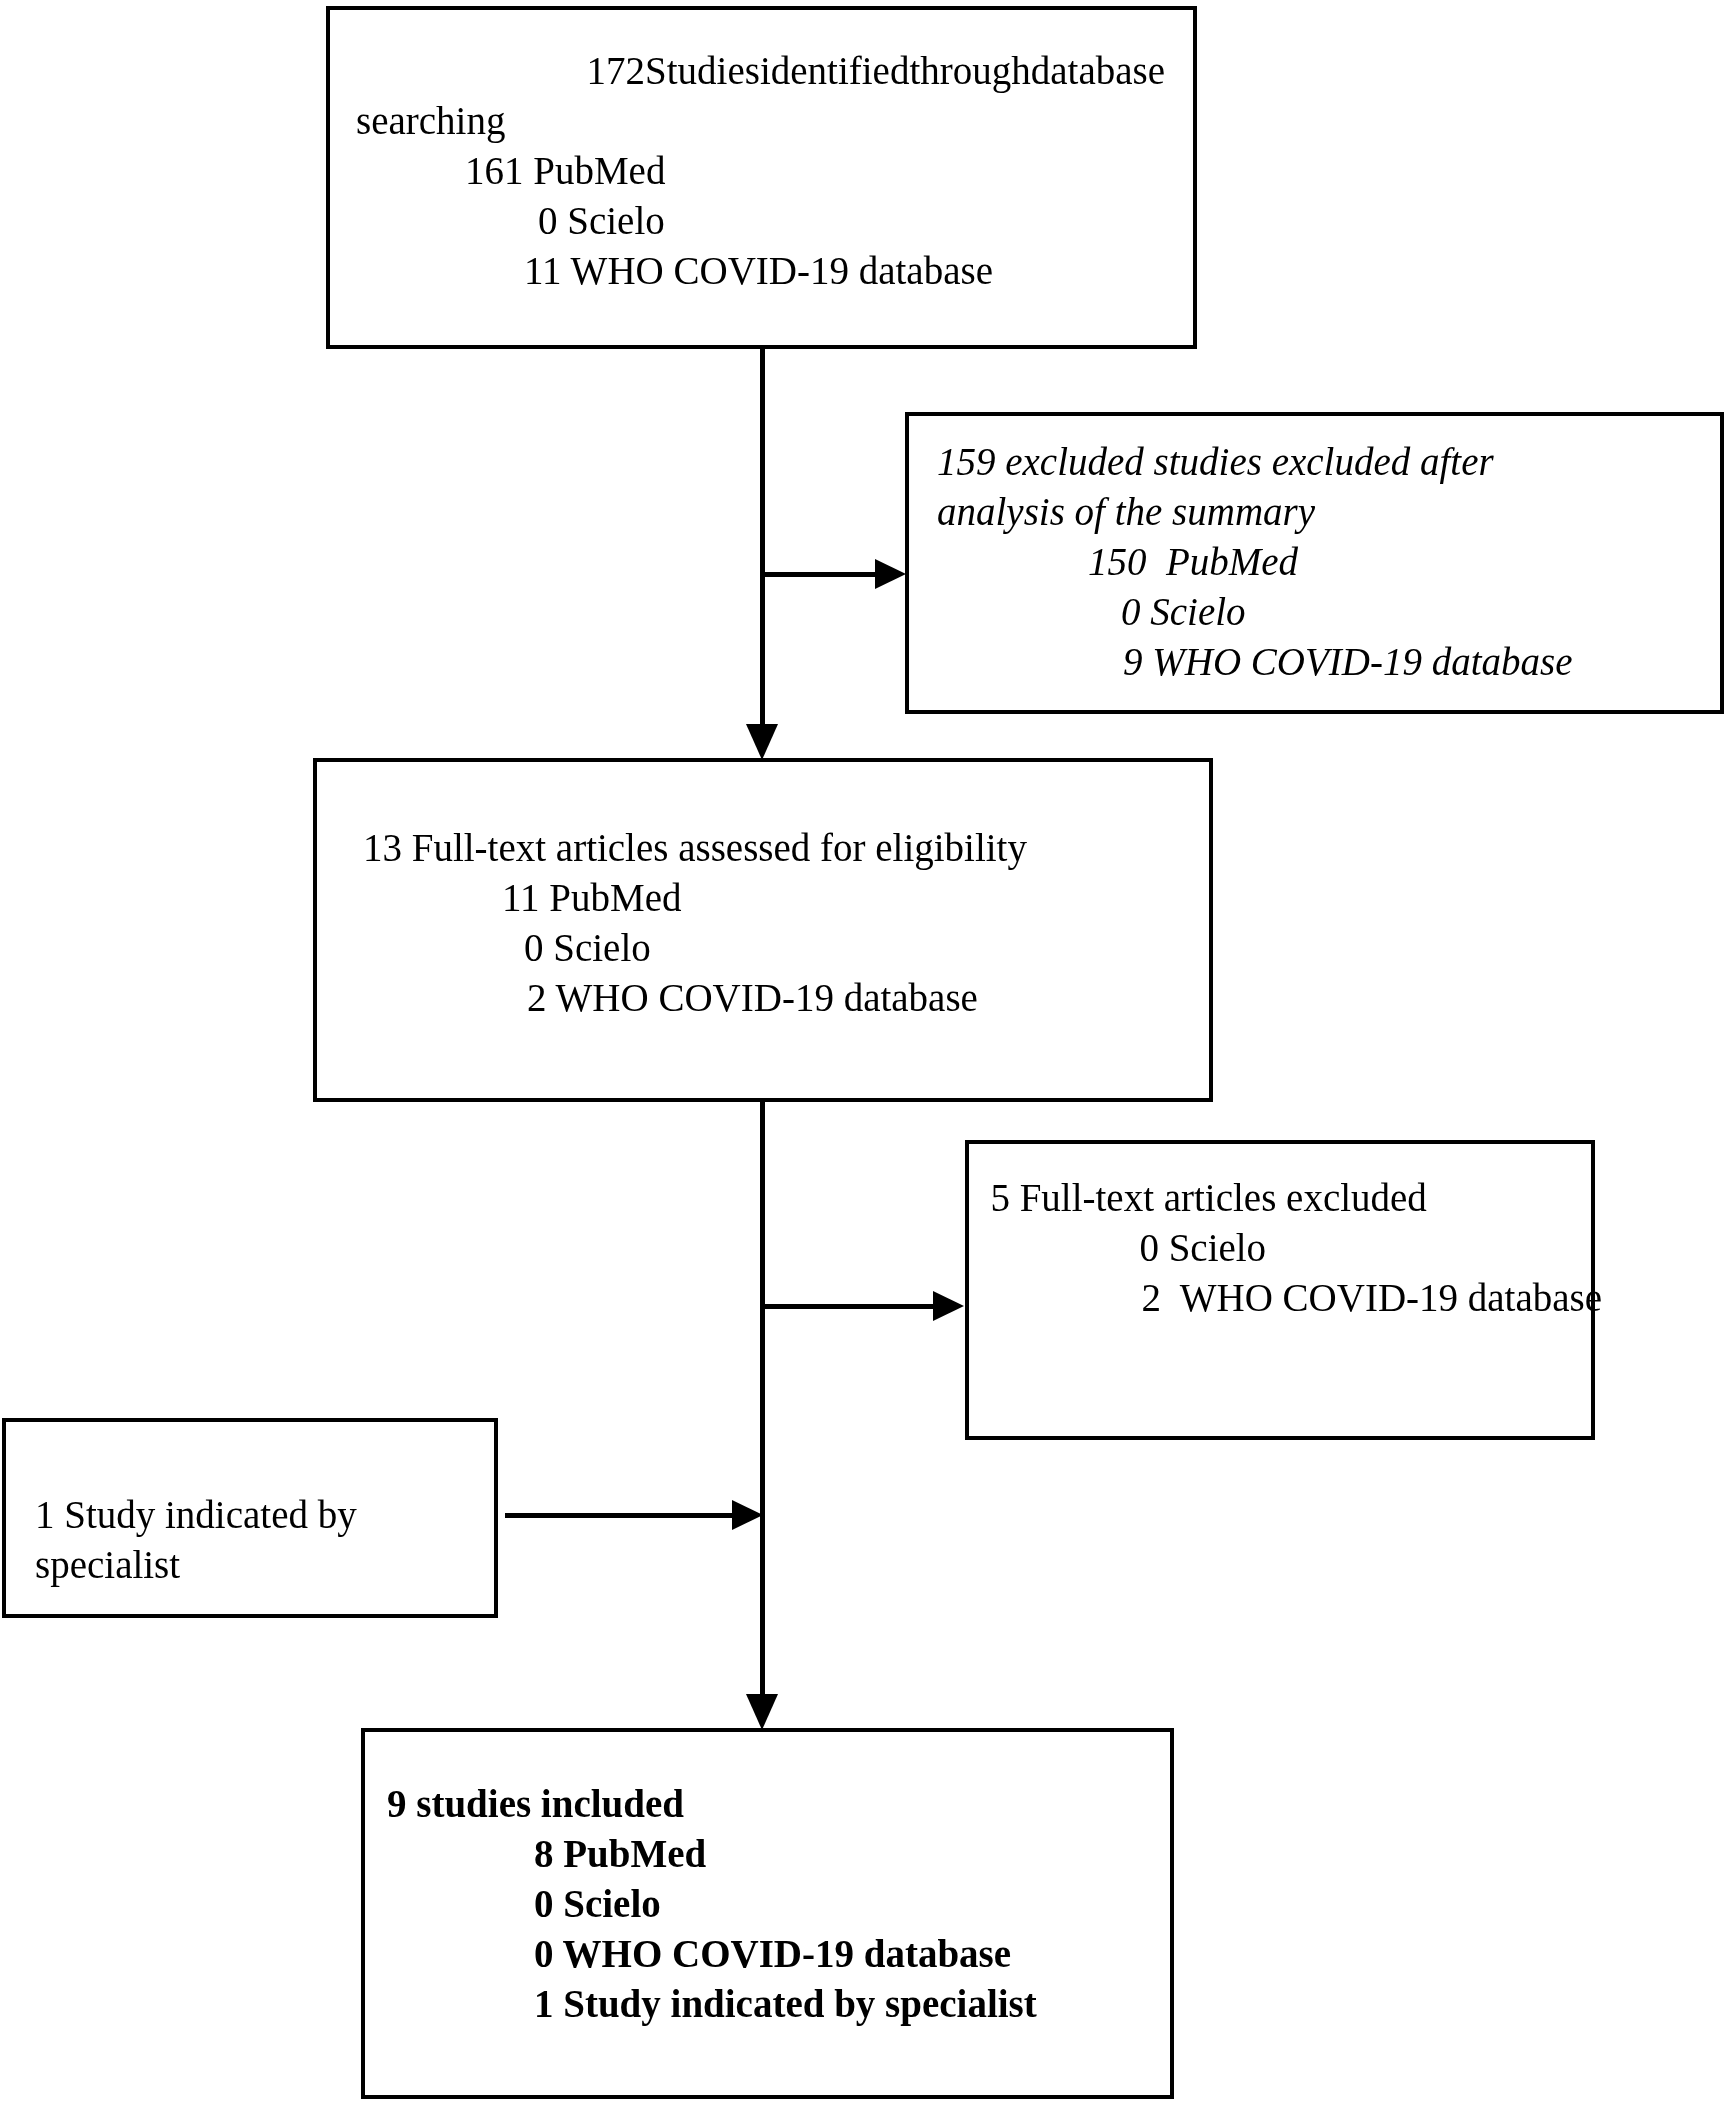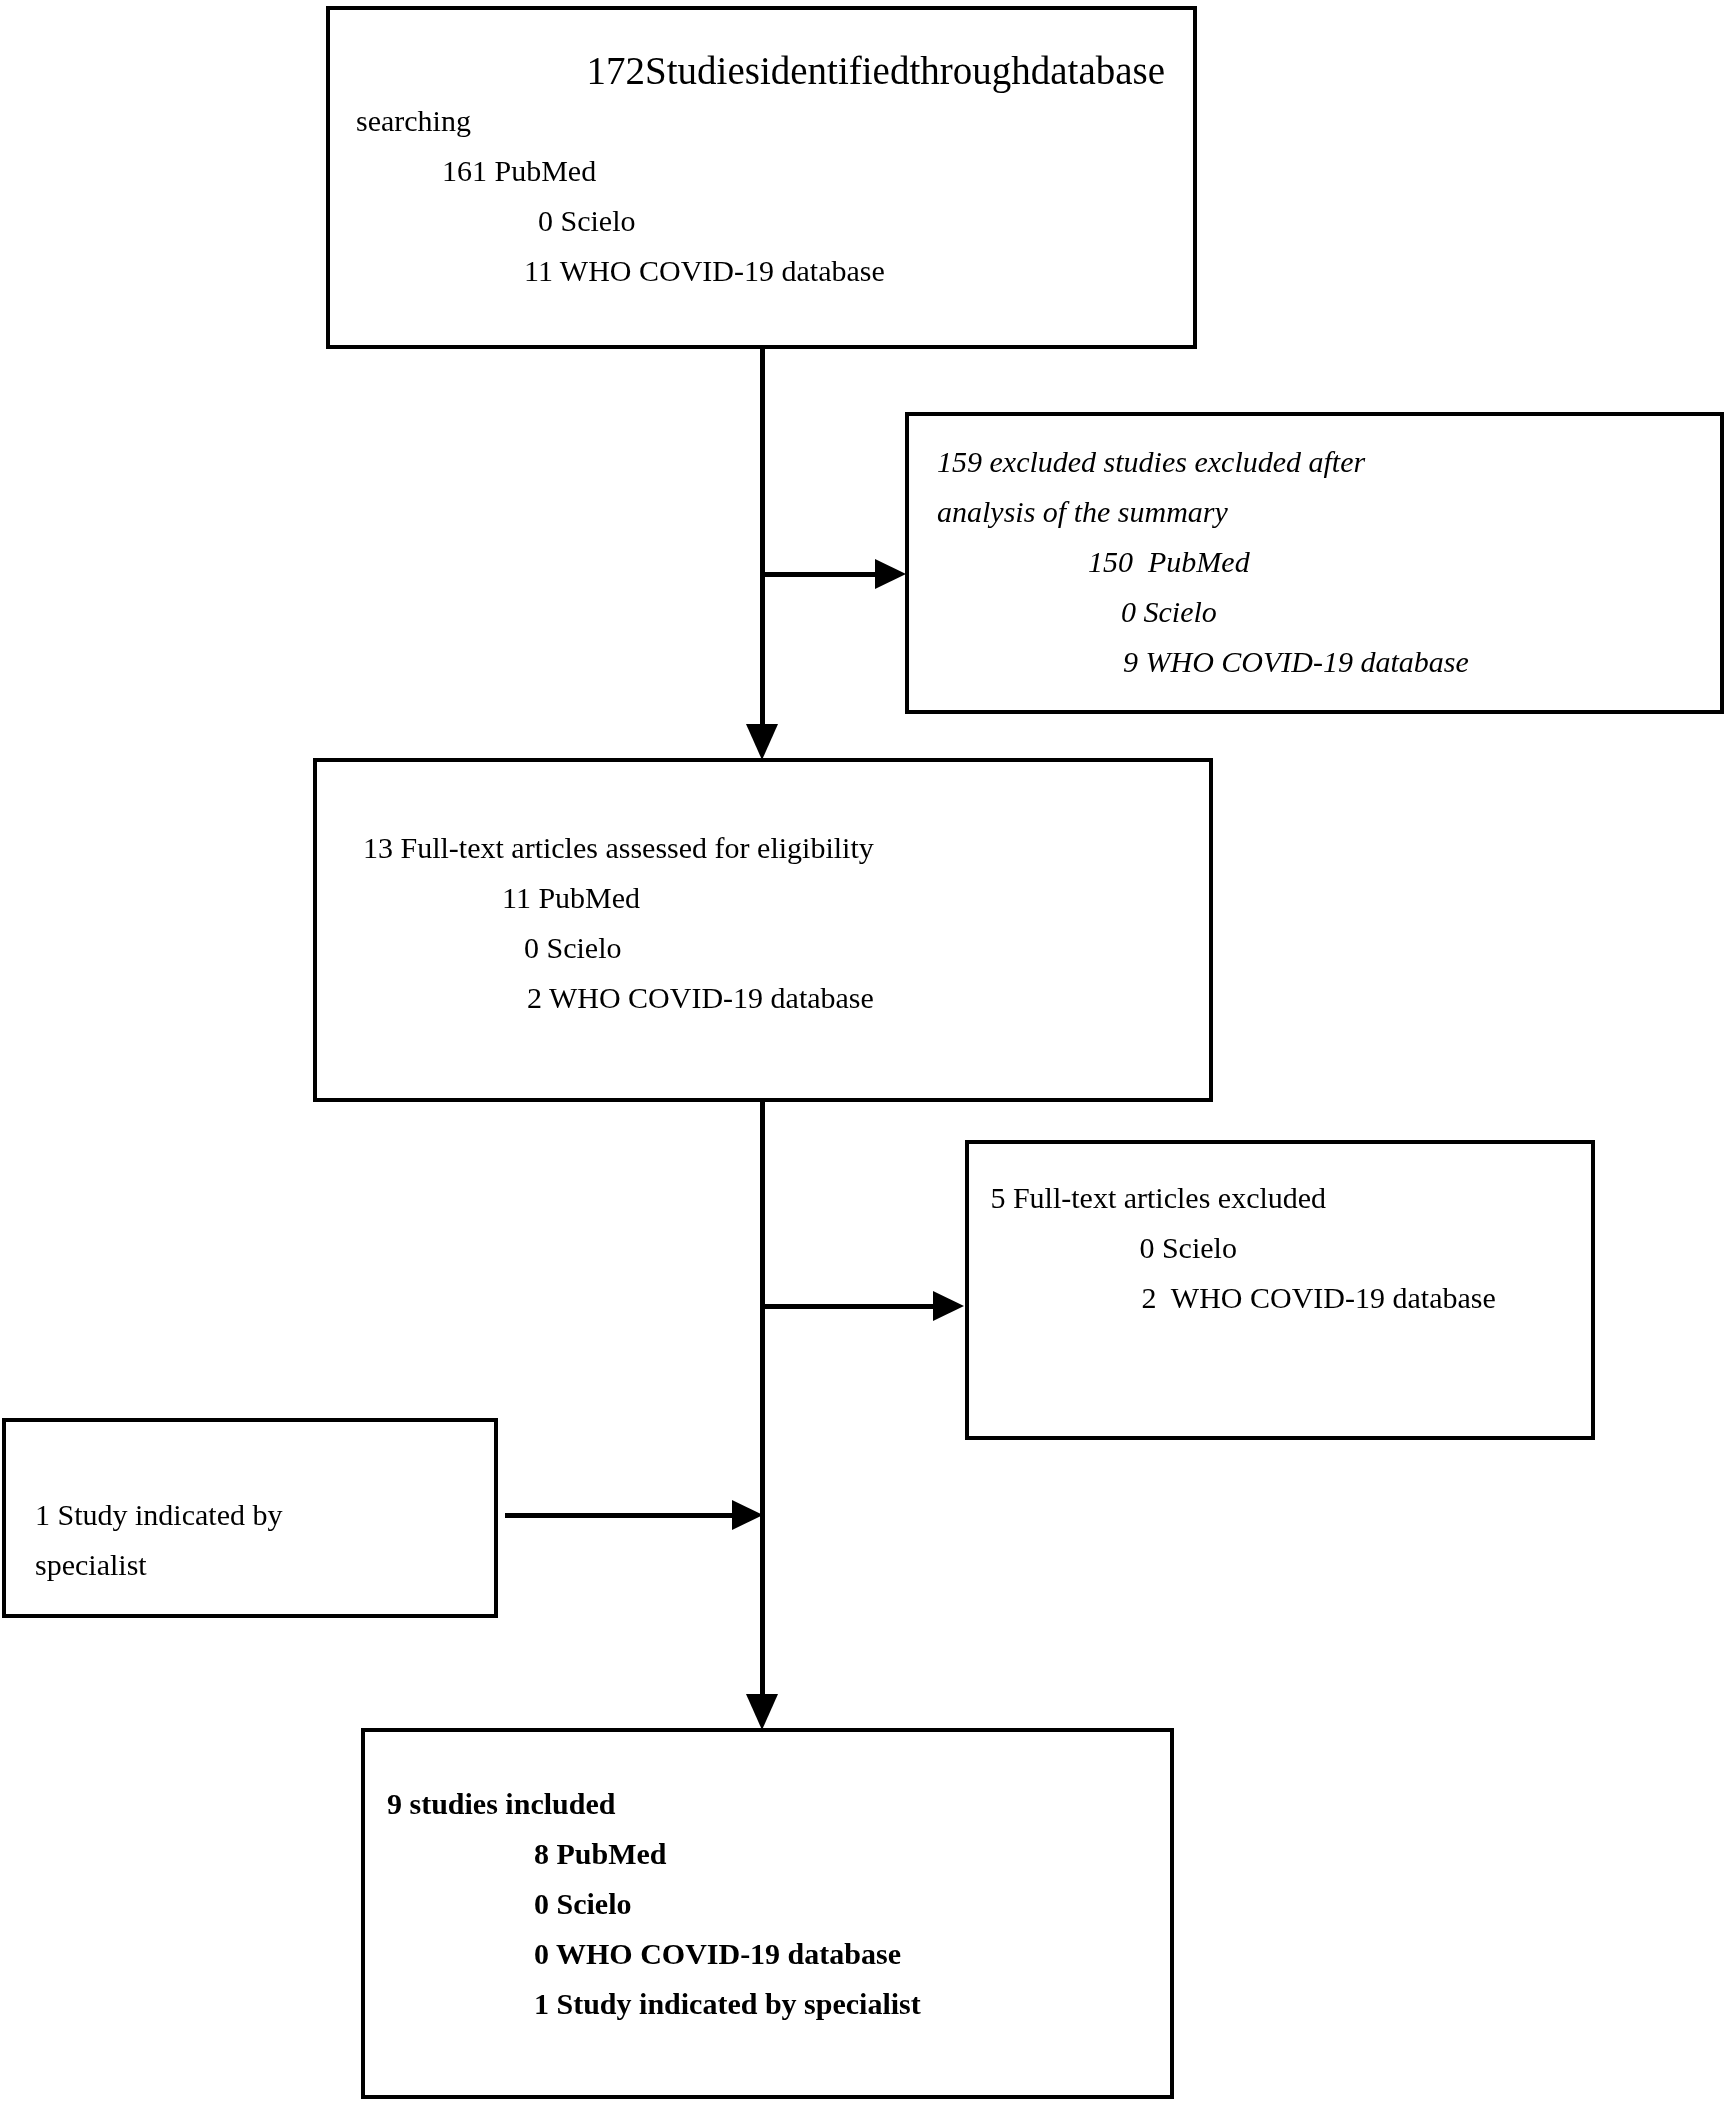--- a/index.html
+++ b/index.html
@@ -16,21 +16,21 @@
     color: #000000;
     overflow: hidden;
   }
   .box {
     position: absolute;
     box-sizing: border-box;
     border: 4.8px solid #000000;
     background: #ffffff;
   }
   .tline {
-    font-size: 30px;
+    font-size: 39px;
     line-height: 50px;
     white-space: pre;
   }
   .jline {
     display: flex;
     justify-content: flex-end;
     font-size: 39px;
     line-height: 50px;
   }
   .conn {
@@ -61,21 +61,21 @@
 
   <div class="box" style="left:326px; top:5.5px; width:871px; height:343px; padding:36px 28px 0 26px;">
     <div class="jline">
       <span>172</span>
       <span>Studies</span>
       <span>identified</span>
       <span>through</span>
       <span>database</span>
     </div>
     <div class="tline">searching</div>
-    <div class="tline" style="margin-left:86px">161 PubMed</div>
+    <div class="tline" style="margin-left:109px">161 PubMed</div>
     <div class="tline" style="margin-left:182px">0 Scielo</div>
     <div class="tline" style="margin-left:168px">11 WHO COVID-19 database</div>
   </div>
 
   <div class="box" style="left:905px; top:412px; width:819px; height:302px; padding:21px 14px 0 28px;font-style:italic;">
     <div class="tline">159 excluded studies excluded after</div>
     <div class="tline">analysis of the summary</div>
     <div class="tline" style="margin-left:151px">150  PubMed</div>
     <div class="tline" style="margin-left:184px">0 Scielo</div>
     <div class="tline" style="margin-left:186px">9 WHO COVID-19 database</div>

